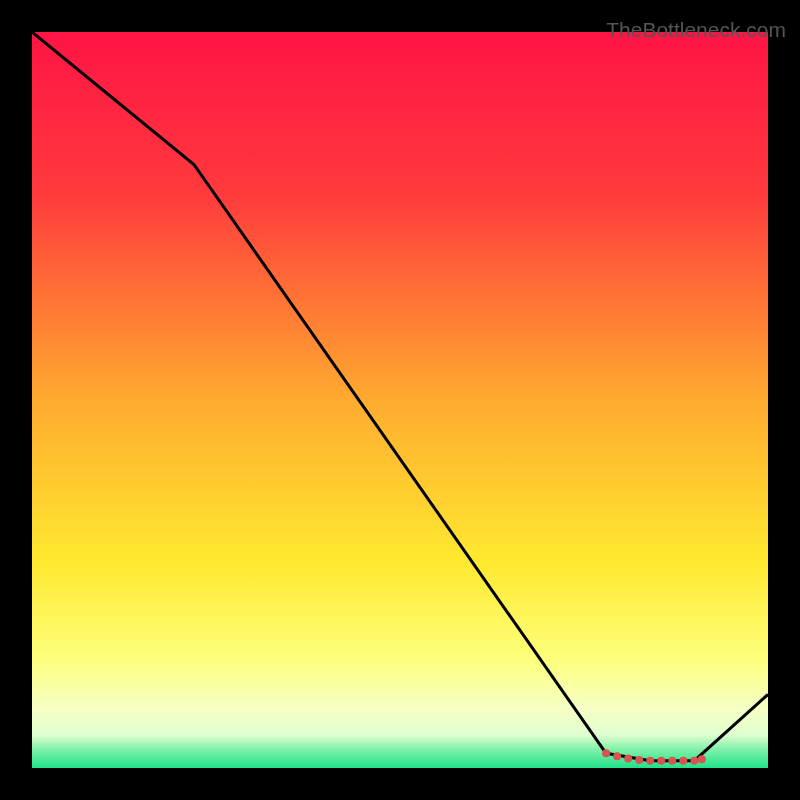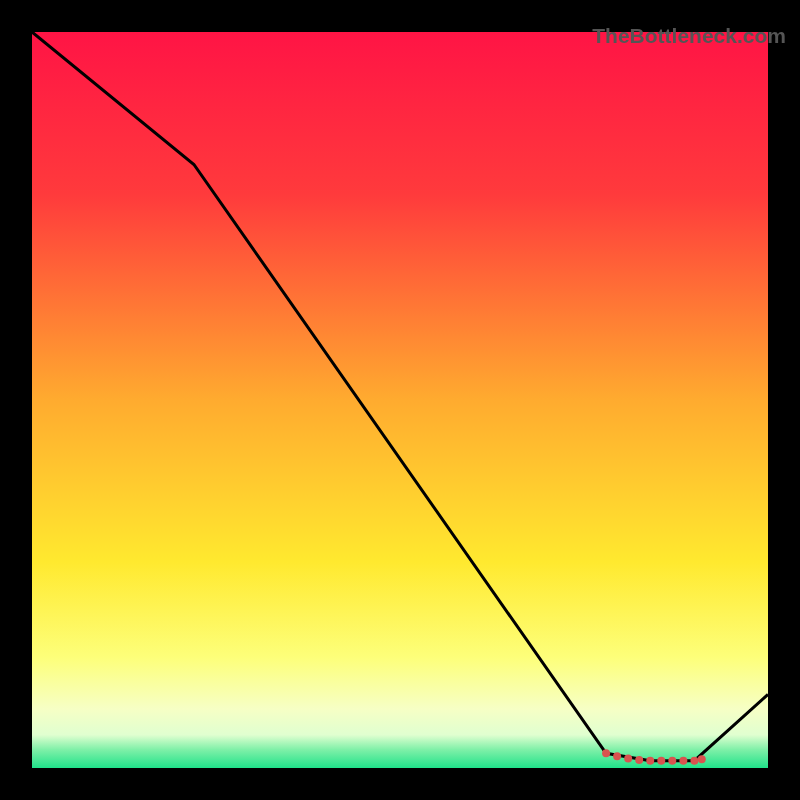--- a/index.html
+++ b/index.html
@@ -11,25 +11,25 @@
     font-family: Arial, sans-serif;
     overflow: hidden;
   }
   .chart-container {
     position: relative;
     width: 800px;
     height: 800px;
   }
   .watermark {
     position: absolute;
-    top: 24px;
+    top: 18px;
     right: 14px;
     color: #555;
     font-size: 21px;
-    font-weight: bold;
+    font-weight: normal;
     z-index: 10;
   }
   .plot-area {
     position: absolute;
     left: 32px;
     top: 32px;
     width: 736px;
     height: 736px;
     overflow: hidden;
   }

